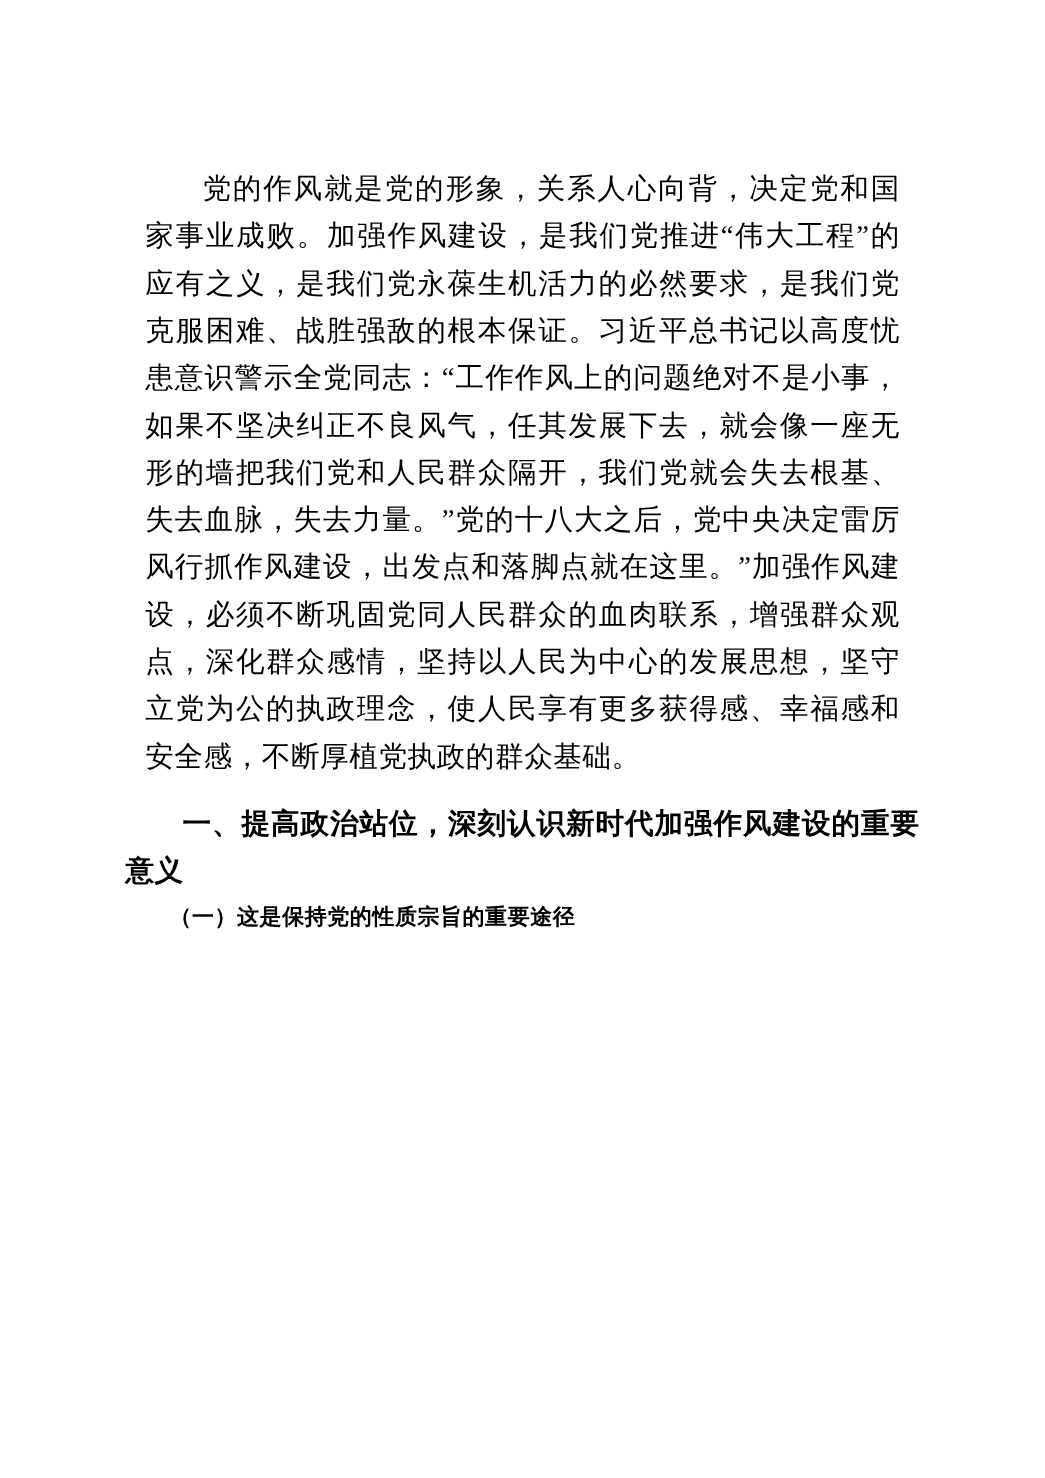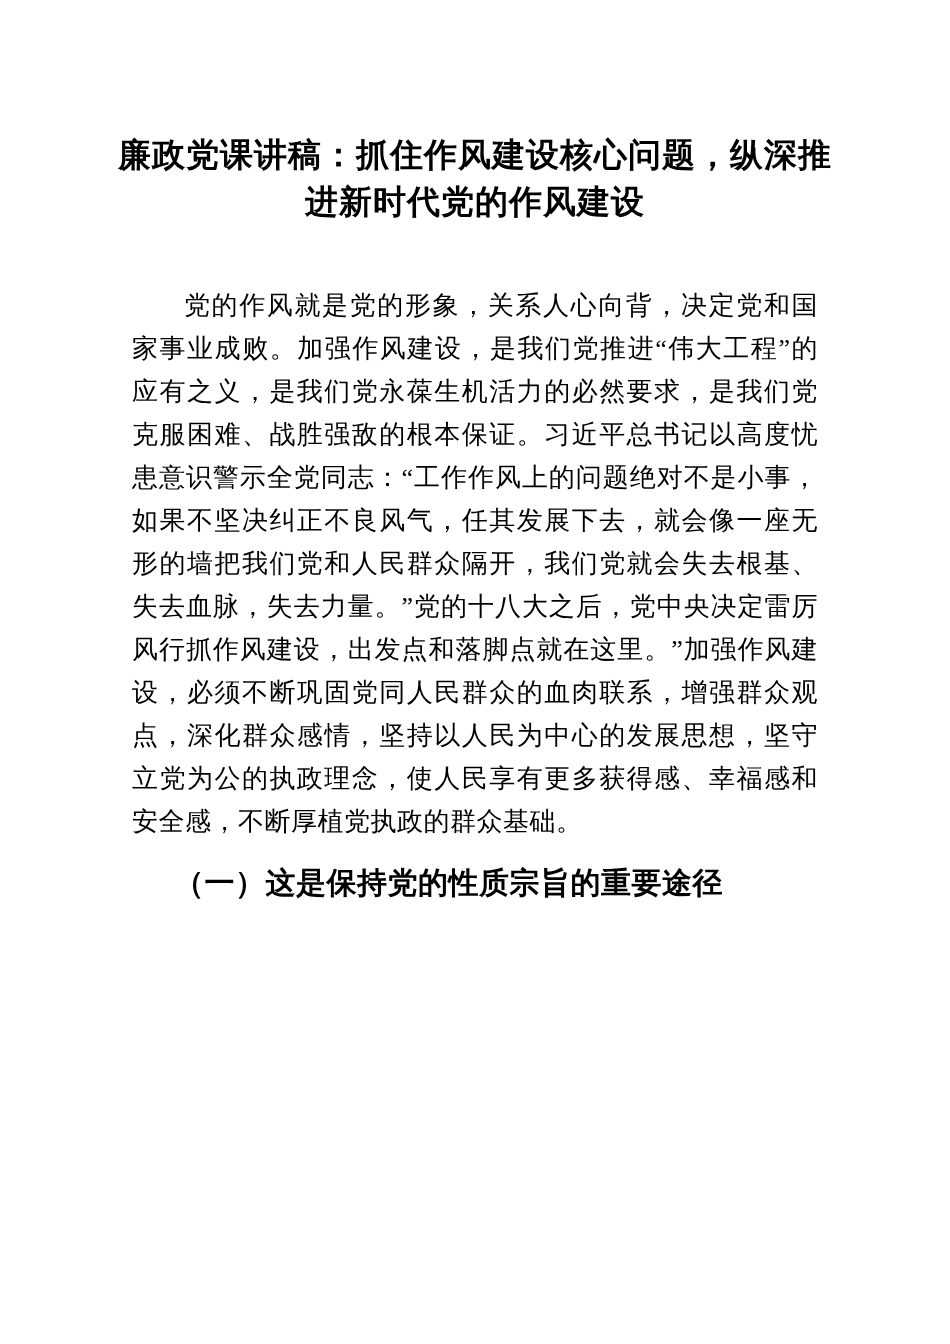--- a/index.html
+++ b/index.html
@@ -41,32 +41,32 @@
     font-size: 26px;
     line-height: 43px;
     letter-spacing: 0.5px;
     text-align: justify;
     text-indent: 2em;
     margin: 0;
   }
   .heading-2 {
     font-family: "Liberation Serif", "DejaVu Serif", serif;
     font-weight: 600;
-    font-size: 30px;
+    font-size: 20px;
     line-height: 43px;
     letter-spacing: 0.5px;
     text-align: justify;
     text-indent: 2em;
     margin: 0;
   }
 </style>
 </head>
 <body>
 
 <div class="page">
-  <h1 class="doc-title">廉政党课讲稿：抓住作风建设核心问题，纵深推进新时代党的作风建设</h1>
 
   <p class="para">党的作风就是党的形象，关系人心向背，决定党和国家事业成败。加强作风建设，是我们党推进“伟大工程”的应有之义，是我们党永葆生机活力的必然要求，是我们党克服困难、战胜强敌的根本保证。习近平总书记以高度忧患意识警示全党同志：“工作作风上的问题绝对不是小事，如果不坚决纠正不良风气，任其发展下去，就会像一座无形的墙把我们党和人民群众隔开，我们党就会失去根基、失去血脉，失去力量。”党的十八大之后，党中央决定雷厉风行抓作风建设，出发点和落脚点就在这里。”加强作风建设，必须不断巩固党同人民群众的血肉联系，增强群众观点，深化群众感情，坚持以人民为中心的发展思想，坚守立党为公的执政理念，使人民享有更多获得感、幸福感和安全感，不断厚植党执政的群众基础。</p>
 
+  <h2 class="heading-1">一、提高政治站位，深刻认识新时代加强作风建设的重要意义</h2>
 
   <h3 class="heading-2">（一）这是保持党的性质宗旨的重要途径</h3>
 
 </div>
 
 </body></html>

